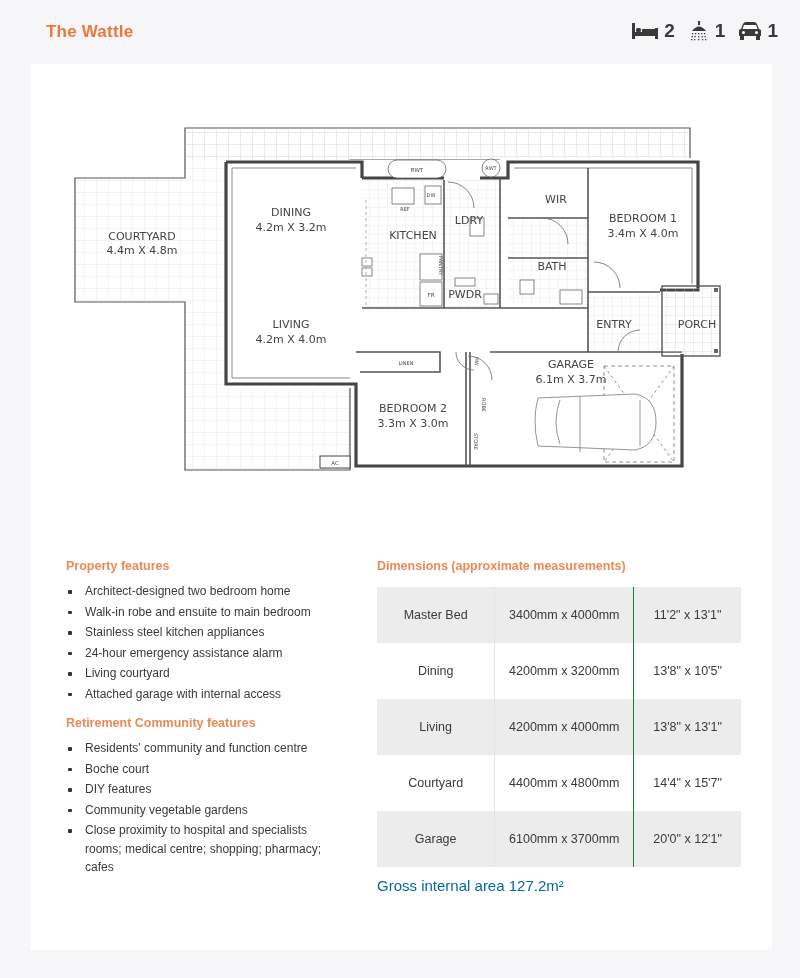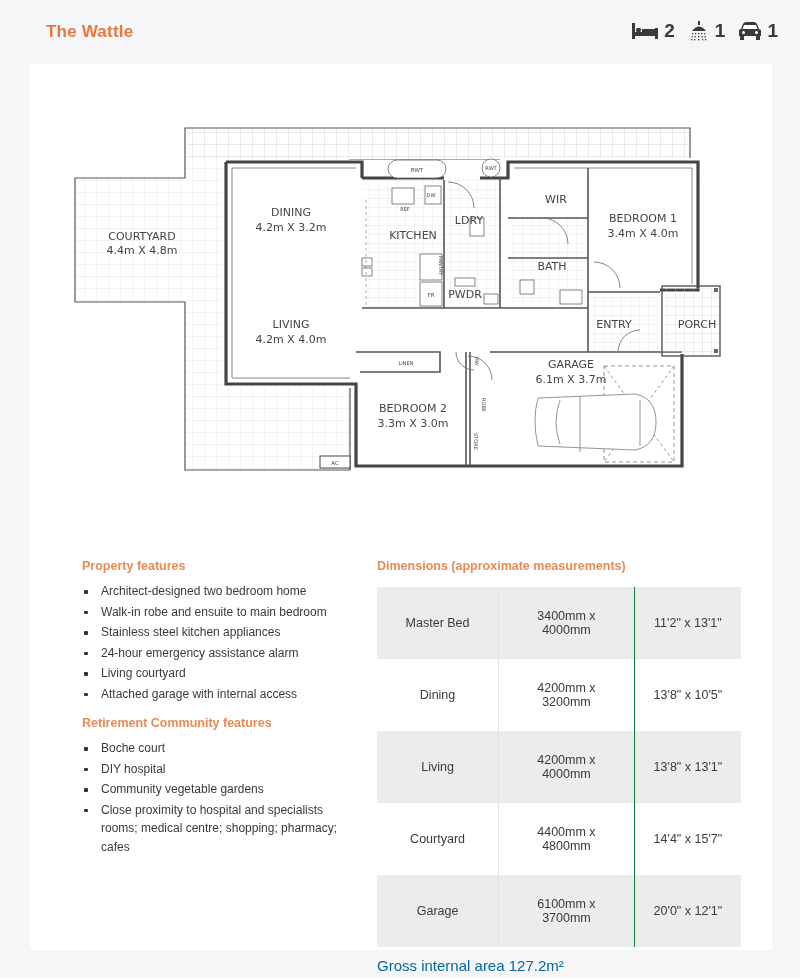--- a/index.html
+++ b/index.html
@@ -29,21 +29,21 @@
   .panel {
     position: absolute; left: 30px; top: 64px; width: 742px; height: 886px;
     background: #ffffff;
   }
   .plan { position: absolute; left: 0; top: 0; }
   .plan text { font-family: "DejaVu Sans", sans-serif; fill: #444; }
   .section-title {
     font-size: 12.5px; font-weight: bold; color: #ea8a55;
   }
   .features {
-    position: absolute; left: 82px; top: 559px; width: 300px;
+    position: absolute; left: 66px; top: 559px; width: 300px;
   }
   .features ul {
     margin: 8px 0 12px 0; padding: 0; list-style: none;
   }
   .features li {
     position: relative; padding-left: 19px;
     font-size: 12px; line-height: 20.5px; color: #3a3a3a;
   }
   .features li::before {
     content: ""; position: absolute; left: 2px; top: 9px;
@@ -52,21 +52,21 @@
   .features li.multi { line-height: 18.5px; margin-top: 1px; }
   .features li.multi::before { top: 8px; }
   .dims {
     position: absolute; left: 377px; top: 559px; width: 365px;
   }
   table.dim-table {
     border-collapse: collapse; margin-top: 14px; width: 364px;
   }
   .dim-table td {
     height: 40px; font-size: 12.5px; color: #3a3a3a; text-align: center;
-    padding: 16px;
+    padding: 8px;
   }
   .dim-table tr:nth-child(odd) td { background: #ececec; }
   .dim-table td.c1 { width: 114px; }
   .dim-table td.c2 { width: 142px; border-left: 1px solid #e4e4e4; border-right: 1px solid #15803d; }
   .dim-table td.c3 { width: 108px; }
   .gross { font-size: 15px; color: #0369a1; margin-top: 10px; }
 </style>
 </head>
 <body>
 
@@ -254,22 +254,23 @@
   <ul>
     <li>Architect-designed two bedroom home</li>
     <li>Walk-in robe and ensuite to main bedroom</li>
     <li>Stainless steel kitchen appliances</li>
     <li>24-hour emergency assistance alarm</li>
     <li>Living courtyard</li>
     <li>Attached garage with internal access</li>
   </ul>
   <div class="section-title">Retirement Community features</div>
   <ul>
+    <li>Residents' community and function centre</li>
     <li>Boche court</li>
-    <li>DIY hospital</li>
+    <li>DIY features</li>
     <li>Community vegetable gardens</li>
     <li class="multi" style="width:260px">Close proximity to hospital and specialists rooms; medical centre; shopping; pharmacy; cafes</li>
   </ul>
 </div>
 
 <div class="dims">
   <div class="section-title">Dimensions (approximate measurements)</div>
   <table class="dim-table">
     <tbody>
       <tr>

